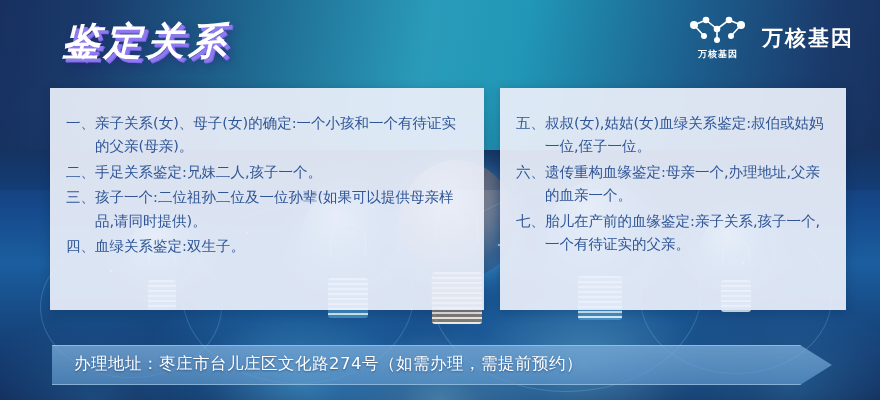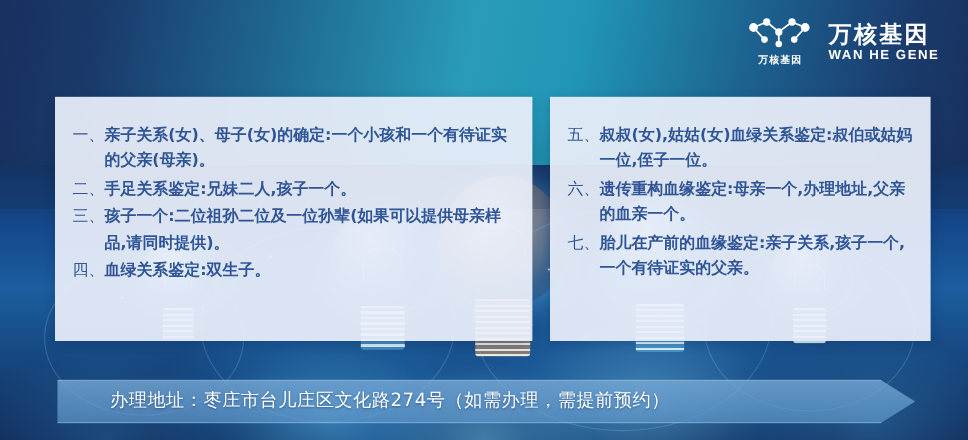--- a/index.html
+++ b/index.html
@@ -99,38 +99,37 @@
   .panel-gap{width:16px;}
   .panel-right{width:346px;}
   .item{
     display:flex;align-items:flex-start;
     color:#2f5596;
     font-family:"DejaVu Sans","Liberation Sans",sans-serif;
     font-size:14.5px;line-height:1.62;
     margin-bottom:2px;
   }
   .item-num{flex:0 0 auto;white-space:nowrap;}
-  .item-text{flex:1 1 auto;font-weight:bold;}
+  .item-text{flex:1 1 auto;}
 
   
   .addr-wrap{position:absolute;left:52px;top:345px;width:780px;height:38px;}
   .addr-bar{
     position:absolute;left:0;top:0;width:780px;height:38px;
     background:linear-gradient(180deg, rgba(120,170,215,.78) 0%, rgba(92,148,200,.72) 100%);
     border-top:1px solid rgba(205,230,250,.55);
     border-bottom:1px solid rgba(205,230,250,.35);
     clip-path:polygon(0 0, 748px 0, 780px 50%, 748px 100%, 0 100%);
   }
   .addr-text{
     position:absolute;left:22px;top:0;height:38px;display:flex;align-items:center;
     color:#ffffff;
     font-family:"DejaVu Sans","Liberation Sans",sans-serif;
     font-size:16.5px;letter-spacing:.5px;white-space:nowrap;
     text-shadow:0 1px 2px rgba(20,50,95,.55);
-    margin-left:26px;
   }
 </style>
 </head>
 <body>
 
 <div class="banner">
 
   <div class="bg-art">
     <div class="bg-lower"></div>
 
@@ -169,20 +168,21 @@
     <div class="spark" style="left:372px;top:206px;"></div>
     <div class="spark" style="left:498px;top:244px;"></div>
     <div class="spark" style="left:636px;top:216px;"></div>
     <div class="spark" style="left:742px;top:262px;"></div>
     <div class="spark" style="left:110px;top:270px;"></div>
 
     <div class="bg-top-shade"></div>
   </div>
 
   <div class="header">
+    <div class="title">鉴定关系</div>
 
     <div class="logo">
       <div class="logo-mark">
         <svg width="60" height="30" viewBox="0 0 60 30" aria-hidden="true">
           <g stroke="#ffffff" stroke-width="1.6" fill="none">
             <line x1="6" y1="9" x2="18" y2="4"></line>
             <line x1="18" y1="4" x2="29" y2="13"></line>
             <line x1="29" y1="13" x2="41" y2="4"></line>
             <line x1="41" y1="4" x2="53" y2="9"></line>
             <line x1="6" y1="9" x2="16" y2="20"></line>
@@ -197,21 +197,20 @@
             <circle cx="53" cy="9" r="4"></circle>
             <circle cx="16" cy="20" r="3"></circle>
             <circle cx="29" cy="24" r="3"></circle>
             <circle cx="43" cy="20" r="3"></circle>
           </g>
         </svg>
         <div class="logo-mark-cn">万核基因</div>
       </div>
       <div class="logo-words">
         <div class="logo-cn">万核基因</div>
-        <div class="logo-en">WAN HE GENE</div>
       </div>
     </div>
   </div>
 
   <div class="panels">
 
     <div class="panel panel-left">
       <div class="item">
         <span class="item-num">一、</span>
         <span class="item-text">亲子关系(女)、母子(女)的确定:一个小孩和一个有待证实的父亲(母亲)。</span>

